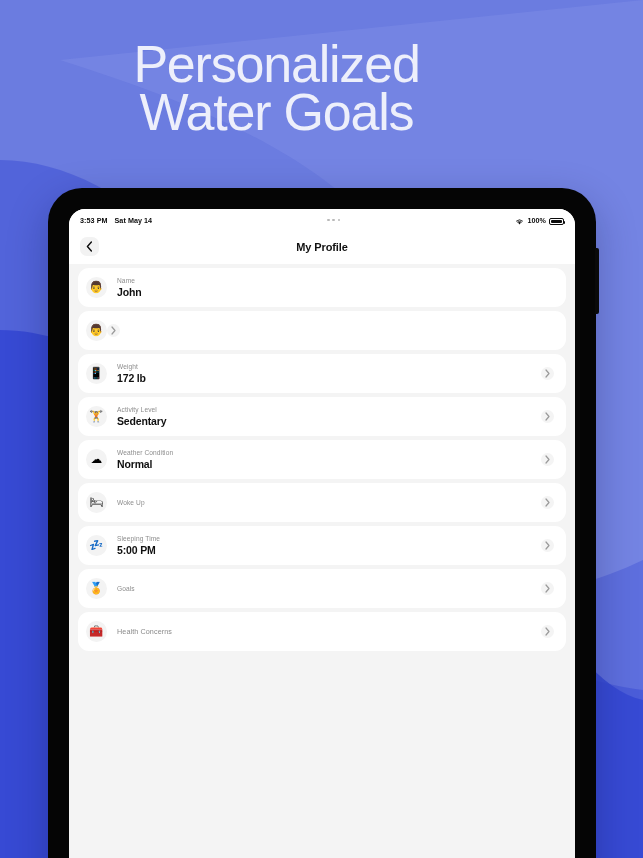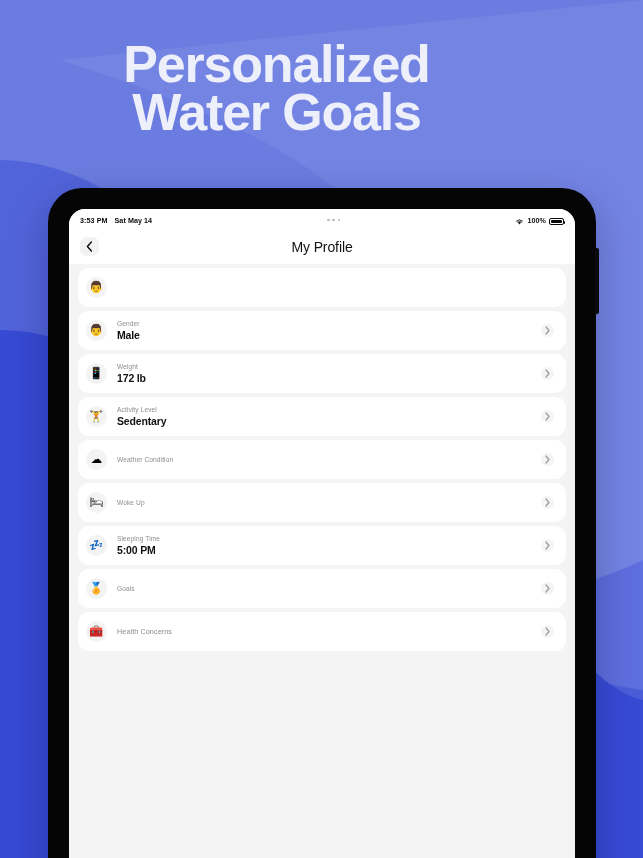--- a/index.html
+++ b/index.html
@@ -33,21 +33,21 @@
   
   .headline {
     position: absolute;
     left: 0;
     top: 40px;
     width: 553px;
     text-align: center;
     color: #edeffb;
     font-size: 52px;
     line-height: 48px;
-    font-weight: bold;
+    font-weight: normal;
     letter-spacing: -1.2px;
     z-index: 5;
     user-select: none;
   }
   .headline .l2 { display: block; }
 
   
   .device {
     position: absolute;
     left: 48px;
@@ -124,22 +124,22 @@
     left: 11px;
     width: 19px; height: 19px;
     border-radius: 7px;
     background: #f2f2f2;
     display: flex; align-items: center; justify-content: center;
     cursor: pointer;
   }
   .nav-title {
     width: 100%;
     text-align: center;
-    font-size: 14px;
-    font-weight: normal;
+    font-size: 11px;
+    font-weight: bold;
     color: #111111;
     letter-spacing: -0.1px;
   }
 
   
   .list-area {
     background: #f4f4f4;
     padding: 4px 9px 0 9px;
     height: 626px;
     box-sizing: border-box;
@@ -253,27 +253,27 @@
         <svg width="7" height="11" viewBox="0 0 7 11">
           <path d="M5.4 1 L1.4 5.5 L5.4 10" stroke="#0d0d0d" stroke-width="1.4" fill="none" stroke-linecap="round" stroke-linejoin="round"></path>
         </svg>
       </div>
       <div class="nav-title">My Profile</div>
     </div>
 
     <div class="list-area" id="profile-list">
         <div class="row">
           <span class="row-emoji">👨</span>
+          <span class="row-text">
+            <span class="row-label">Name</span>
+            <span class="row-value">John</span>
+          </span>
         </div>
         <div class="row">
           <span class="row-emoji">👨</span>
-          <span class="row-text">
-            <span class="row-label">Gender</span>
-            <span class="row-value">Male</span>
-          </span>
           <span class="chev">
             <svg width="5" height="9" viewBox="0 0 5 9">
               <path d="M1 1 L4 4.5 L1 8" stroke="#9a9a9a" stroke-width="1.2" fill="none" stroke-linecap="round" stroke-linejoin="round"></path>
             </svg>
           </span>
         </div>
         <div class="row">
           <span class="row-emoji">📱</span>
           <span class="row-text">
             <span class="row-label">Weight</span>
@@ -294,20 +294,21 @@
           <span class="chev">
             <svg width="5" height="9" viewBox="0 0 5 9">
               <path d="M1 1 L4 4.5 L1 8" stroke="#9a9a9a" stroke-width="1.2" fill="none" stroke-linecap="round" stroke-linejoin="round"></path>
             </svg>
           </span>
         </div>
         <div class="row">
           <span class="row-emoji">☁</span>
           <span class="row-text">
             <span class="row-label">Weather Condition</span>
+            <span class="row-value">Normal</span>
           </span>
           <span class="chev">
             <svg width="5" height="9" viewBox="0 0 5 9">
               <path d="M1 1 L4 4.5 L1 8" stroke="#9a9a9a" stroke-width="1.2" fill="none" stroke-linecap="round" stroke-linejoin="round"></path>
             </svg>
           </span>
         </div>
         <div class="row">
           <span class="row-emoji">🛏</span>
           <span class="row-text">

